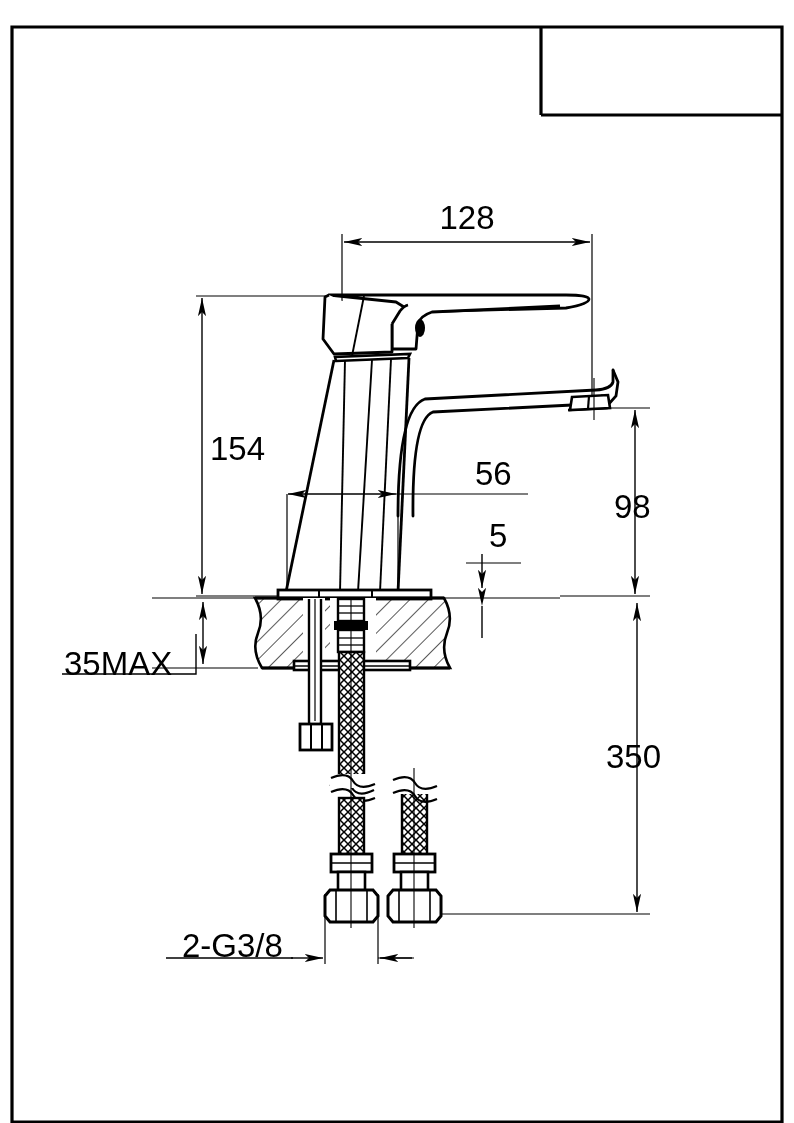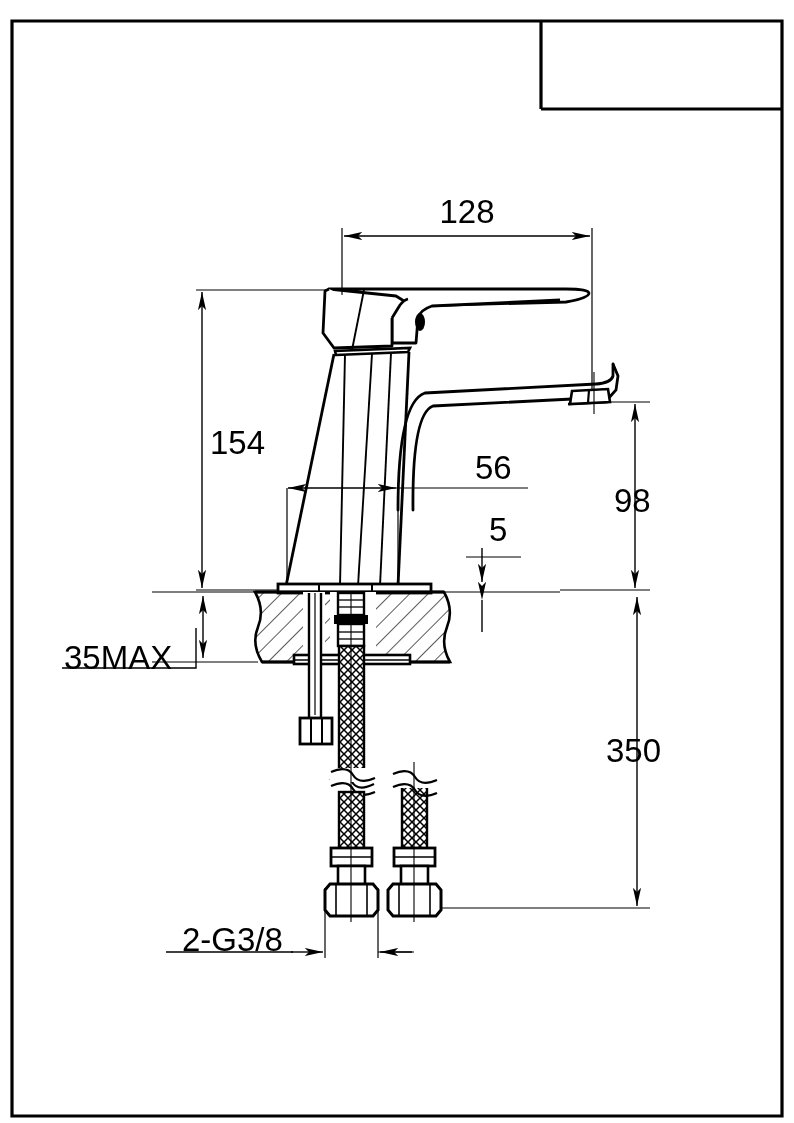--- a/index.html
+++ b/index.html
@@ -1,18 +1,18 @@
 <!DOCTYPE html>
 <html><head>
 <meta charset="utf-8">
 <style>
   html,body{margin:0;padding:0;background:#ffffff;}
   body{width:794px;height:1123px;position:relative;overflow:hidden;
        font-family:"Liberation Sans", sans-serif;}
-  #sheet{position:absolute;left:0;top:10px;width:794px;height:978px;}
+  #sheet{position:absolute;left:0;top:16px;width:794px;height:978px;}
   svg{display:block;}
   .dimtext{font-family:"Liberation Sans", sans-serif;fill:#000;}
 </style>
 </head>
 <body>
 
 <div id="sheet">
 <svg width="794" height="1123" viewBox="0 0 794 1123">
 
   <defs>

